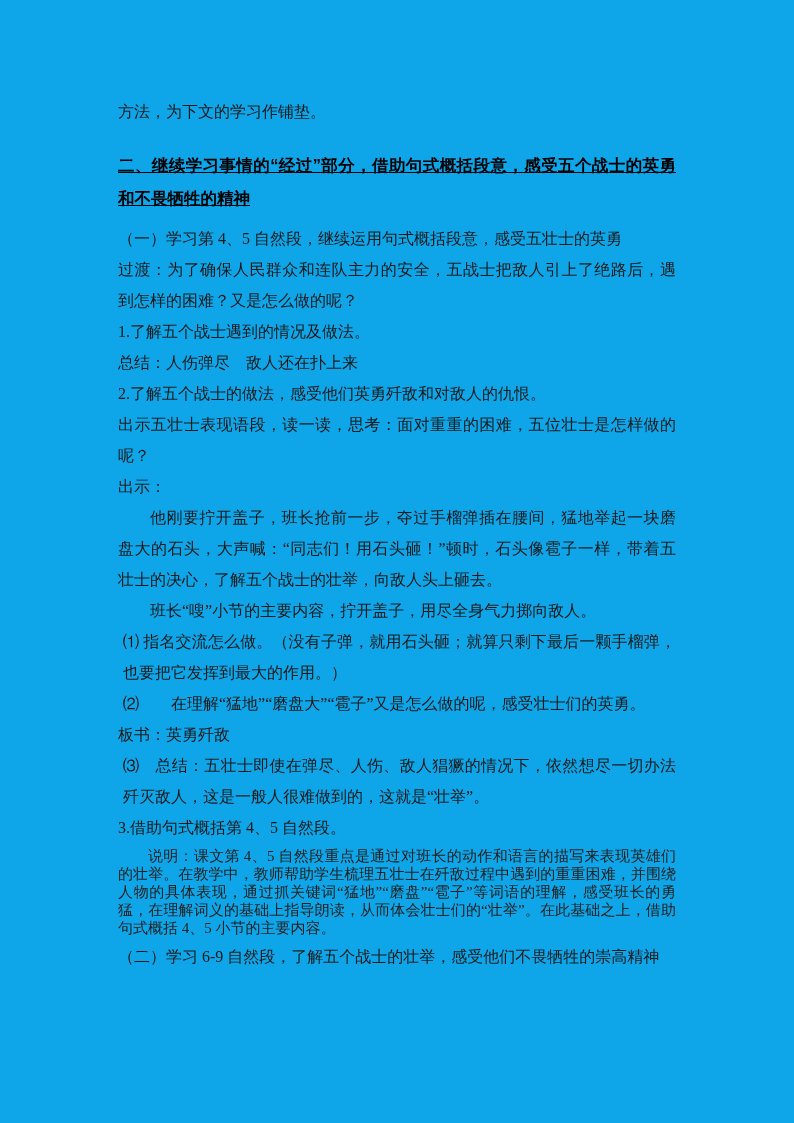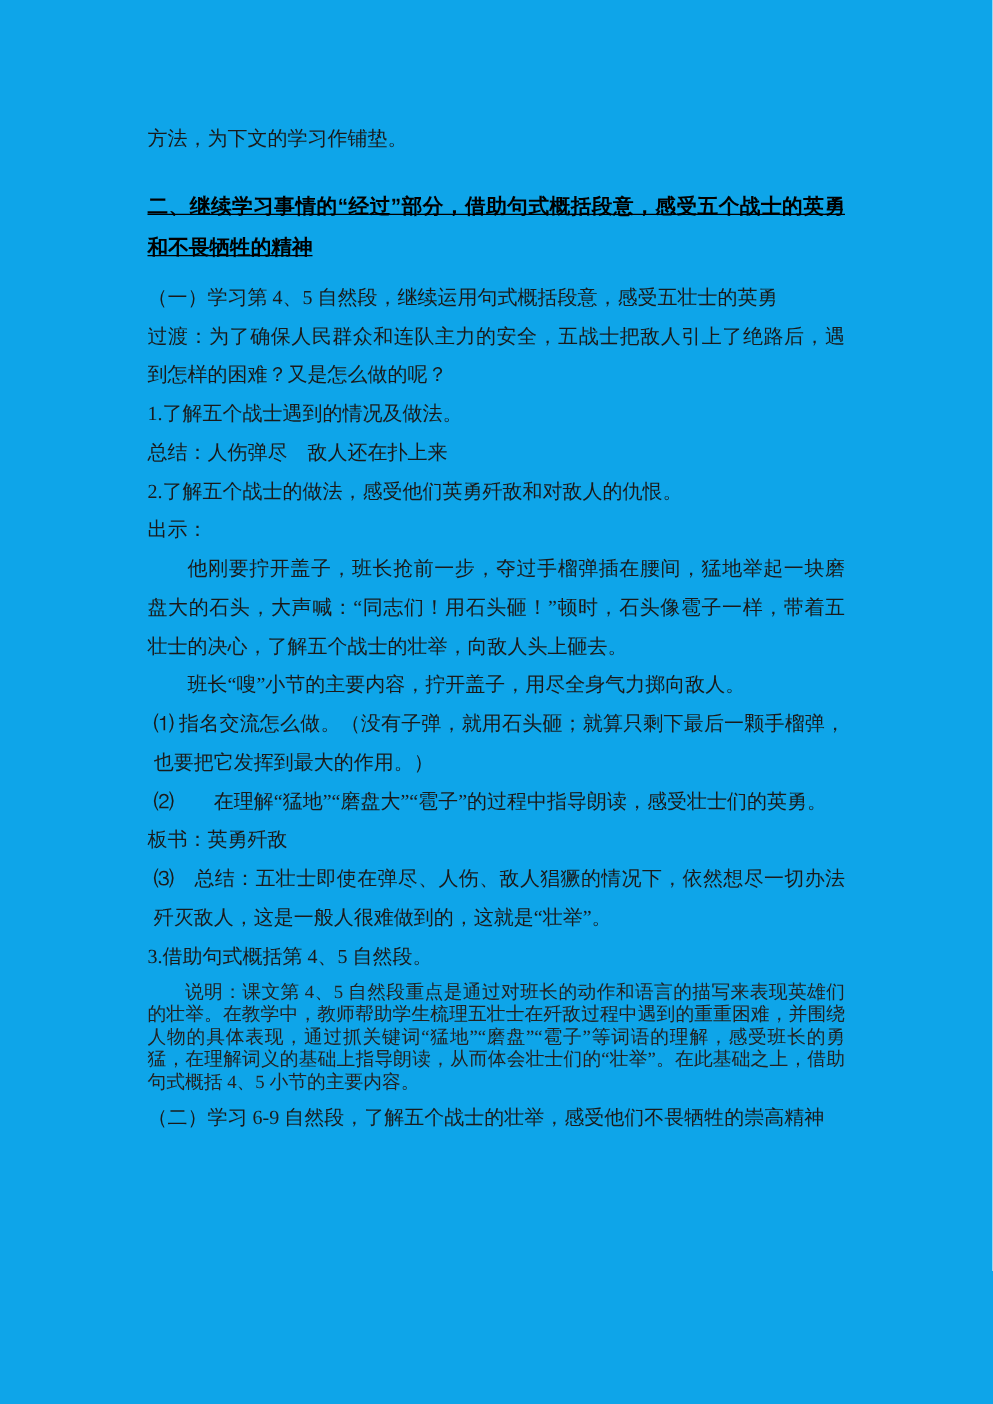--- a/index.html
+++ b/index.html
@@ -58,24 +58,25 @@
 
 <div class="page">
   <div class="doc-body" id="doc-body">
       <p class="p-normal">方法，为下文的学习作铺垫。</p>
       <p class="p-heading">二、继续学习事情的“经过”部分，借助句式概括段意，感受五个战士的英勇和不畏牺牲的精神</p>
       <p class="p-normal">（一）学习第 4、5 自然段，继续运用句式概括段意，感受五壮士的英勇</p>
       <p class="p-normal">过渡：为了确保人民群众和连队主力的安全，五战士把敌人引上了绝路后，遇到怎样的困难？又是怎么做的呢？</p>
       <p class="p-normal">1.了解五个战士遇到的情况及做法。</p>
       <p class="p-normal">总结：人伤弹尽　敌人还在扑上来</p>
       <p class="p-normal">2.了解五个战士的做法，感受他们英勇歼敌和对敌人的仇恨。</p>
+      <p class="p-normal">出示五壮士表现语段，读一读，思考：面对重重的困难，五位壮士是怎样做的呢？</p>
       <p class="p-normal">出示：</p>
       <p class="p-quote">他刚要拧开盖子，班长抢前一步，夺过手榴弹插在腰间，猛地举起一块磨盘大的石头，大声喊：“同志们！用石头砸！”顿时，石头像雹子一样，带着五壮士的决心，了解五个战士的壮举，向敌人头上砸去。</p>
       <p class="p-quote">班长“嗖”小节的主要内容，拧开盖子，用尽全身气力掷向敌人。</p>
       <p class="p-item">⑴ 指名交流怎么做。（没有子弹，就用石头砸；就算只剩下最后一颗手榴弹，也要把它发挥到最大的作用。）</p>
-      <p class="p-item">⑵　　在理解“猛地”“磨盘大”“雹子”的过程中指导朗读，感受壮士们的英勇。</p>
+      <p class="p-item">⑵　　在理解“猛地”“磨盘大”“雹子”又是怎么做的呢，感受壮士们的英勇。</p>
       <p class="p-normal">板书：英勇歼敌</p>
       <p class="p-item">⑶　总结：五壮士即使在弹尽、人伤、敌人猖獗的情况下，依然想尽一切办法歼灭敌人，这是一般人很难做到的，这就是“壮举”。</p>
       <p class="p-normal">3.借助句式概括第 4、5 自然段。</p>
       <p class="p-note">说明：课文第 4、5 自然段重点是通过对班长的动作和语言的描写来表现英雄们的壮举。在教学中，教师帮助学生梳理五壮士在歼敌过程中遇到的重重困难，并围绕人物的具体表现，通过抓关键词“猛地”“磨盘”“雹子”等词语的理解，感受班长的勇猛，在理解词义的基础上指导朗读，从而体会壮士们的“壮举”。在此基础之上，借助句式概括 4、5 小节的主要内容。</p>
       <p class="p-normal">（二）学习 6-9 自然段，了解五个战士的壮举，感受他们不畏牺牲的崇高精神</p>
     </div>
 </div>
 
 </body></html>

